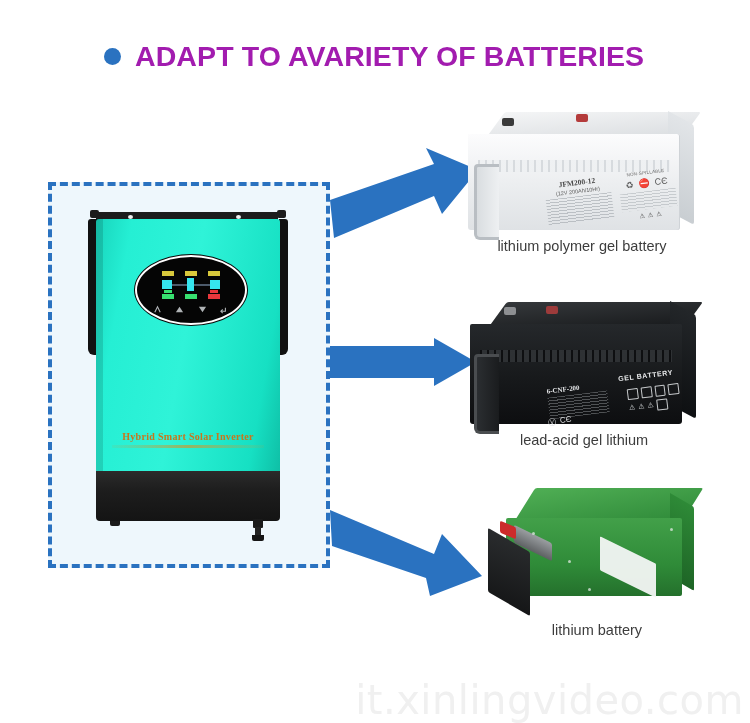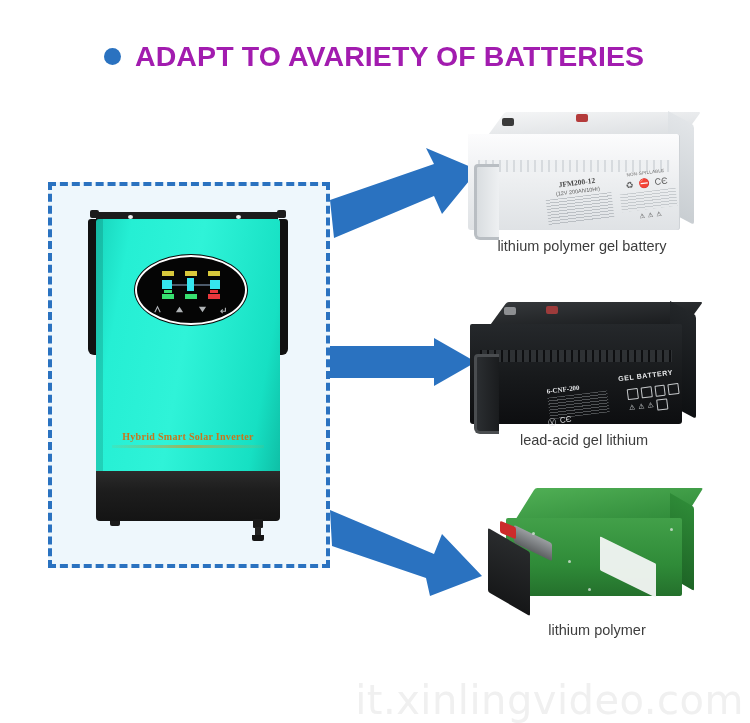--- a/index.html
+++ b/index.html
@@ -436,16 +436,16 @@
   <div class="b-side"></div>
   <div class="b-face"></div>
   <div class="b-mount"></div>
   <div class="b-conn"></div>
   <div class="b-term t-pos"></div>
   <div class="b-white-lbl"></div>
   <div class="scr" style="left:44px;top:44px;"></div>
   <div class="scr" style="left:182px;top:40px;"></div>
   <div class="scr" style="left:80px;top:72px;"></div>
   <div class="scr" style="left:100px;top:100px;"></div>
-  <div class="battery-caption b-caption">lithium polymer</div>
+  <div class="battery-caption b-caption">lithium battery</div>
 </div>
 
 <div id="watermark">it.xinlingvideo.com</div>
 
 </body></html>

